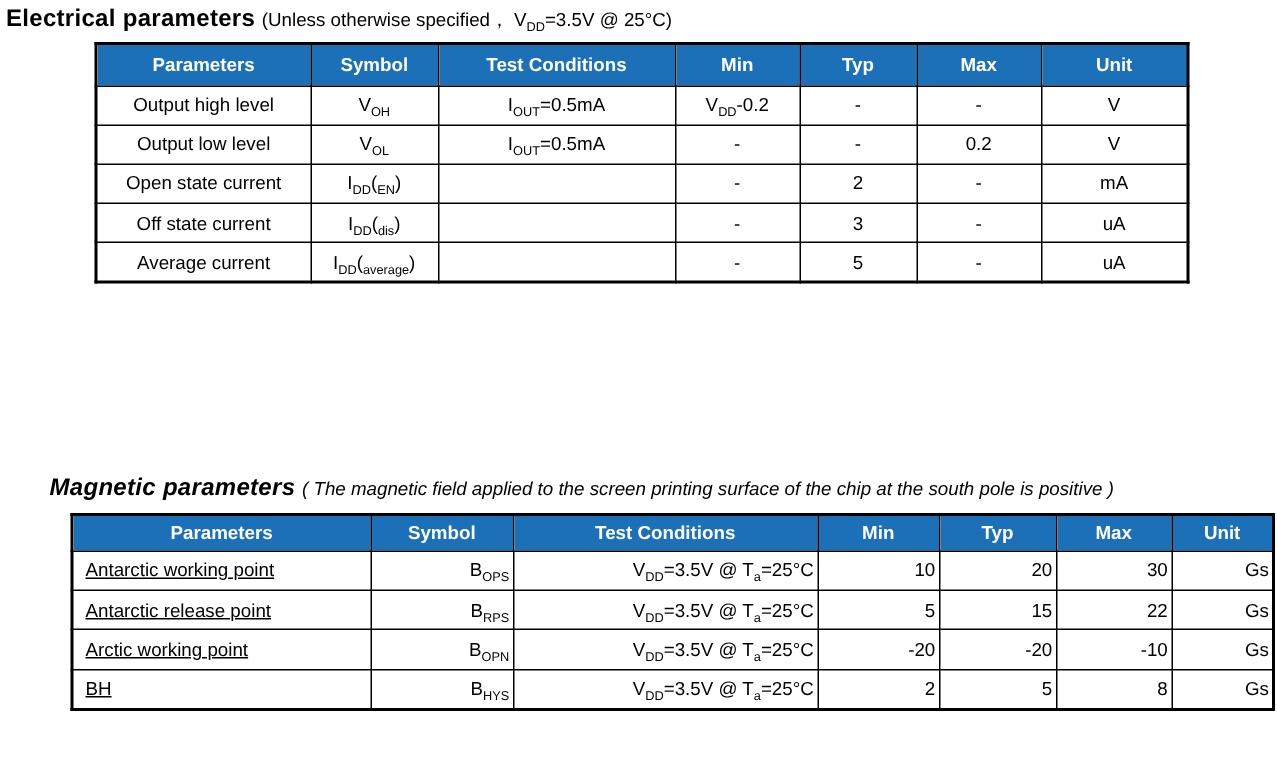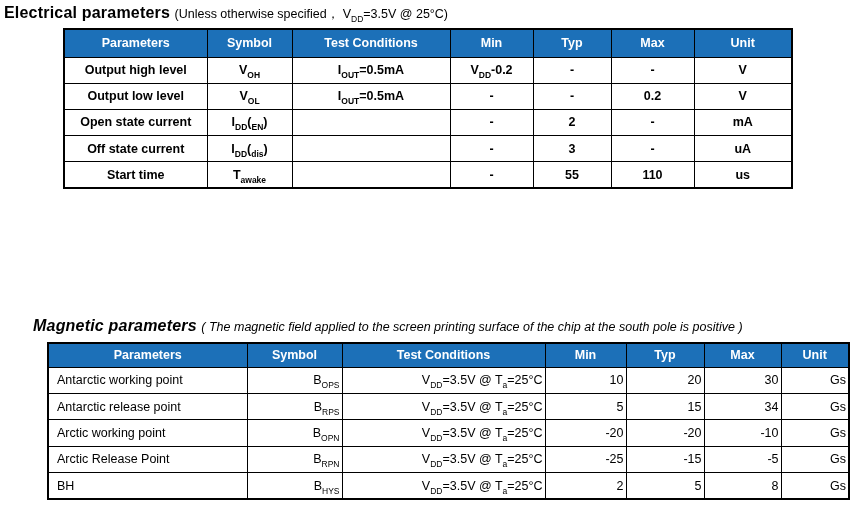--- a/index.html
+++ b/index.html
@@ -34,26 +34,26 @@
     font-size:12.5px;
     text-align:center;
     vertical-align:middle;
     padding:0 2px;
     background:#fff;
   }
   sub{font-size:0.68em;line-height:0;}
 
   #electrical-table{left:63px;top:28px;width:728px;}
   #electrical-table th{height:28px;}
-  #electrical-table td{height:26.2px;font-weight:bold;}
+  #electrical-table td{height:26.2px;}
 
   #magnetic-table{left:47px;top:342px;width:801px;}
   #magnetic-table th{height:24px;}
   #magnetic-table td{height:26.4px;text-align:right;}
-  #magnetic-table td:first-child{text-align:left;padding-left:8px;}
+  #magnetic-table td:first-child{text-align:left;padding-left:8px;text-decoration:underline;}
 </style>
 </head>
 <body>
 
 <div class="page">
 
   <div class="title-line" id="electrical-title-line">
     <span class="h-title">Electrical parameters</span>
     <span class="h-sub"><span>(Unless otherwise specified， V</span><sub>DD</sub><span>=3.5V @ 25°C)</span></span>
   </div>
@@ -110,27 +110,27 @@
         <tr>
           <td>Off state current</td>
           <td><span>I</span><sub>DD</sub><span>(</span><sub>dis</sub><span>)</span></td>
           <td></td>
           <td>-</td>
           <td>3</td>
           <td>-</td>
           <td>uA</td>
         </tr>
         <tr>
-          <td>Start time</td>
-          <td><span>T</span><sub>awake</sub></td>
+          <td>Average current</td>
+          <td><span>I</span><sub>DD</sub><span>(</span><sub>average</sub><span>)</span></td>
           <td></td>
           <td>-</td>
-          <td>55</td>
-          <td>110</td>
-          <td>us</td>
+          <td>5</td>
+          <td>-</td>
+          <td>uA</td>
         </tr>
       </tbody>
   </table>
 
   <div class="title-line" id="magnetic-title-line">
     <span class="h-title">Magnetic parameters</span>
     <span class="h-sub">( The magnetic field applied to the screen printing surface of the chip at the south pole is positive )</span>
   </div>
 
   <table class="ptable" id="magnetic-table">
@@ -163,39 +163,30 @@
           <td>20</td>
           <td>30</td>
           <td>Gs</td>
         </tr>
         <tr>
           <td>Antarctic release point</td>
           <td><span>B</span><sub>RPS</sub></td>
           <td><span>V</span><sub>DD</sub><span>=3.5V @ T</span><sub>a</sub><span>=25°C</span></td>
           <td>5</td>
           <td>15</td>
-          <td>34</td>
+          <td>22</td>
           <td>Gs</td>
         </tr>
         <tr>
           <td>Arctic working point</td>
           <td><span>B</span><sub>OPN</sub></td>
           <td><span>V</span><sub>DD</sub><span>=3.5V @ T</span><sub>a</sub><span>=25°C</span></td>
           <td>-20</td>
           <td>-20</td>
           <td>-10</td>
-          <td>Gs</td>
-        </tr>
-        <tr>
-          <td>Arctic Release Point</td>
-          <td><span>B</span><sub>RPN</sub></td>
-          <td><span>V</span><sub>DD</sub><span>=3.5V @ T</span><sub>a</sub><span>=25°C</span></td>
-          <td>-25</td>
-          <td>-15</td>
-          <td>-5</td>
           <td>Gs</td>
         </tr>
         <tr>
           <td>BH</td>
           <td><span>B</span><sub>HYS</sub></td>
           <td><span>V</span><sub>DD</sub><span>=3.5V @ T</span><sub>a</sub><span>=25°C</span></td>
           <td>2</td>
           <td>5</td>
           <td>8</td>
           <td>Gs</td>

